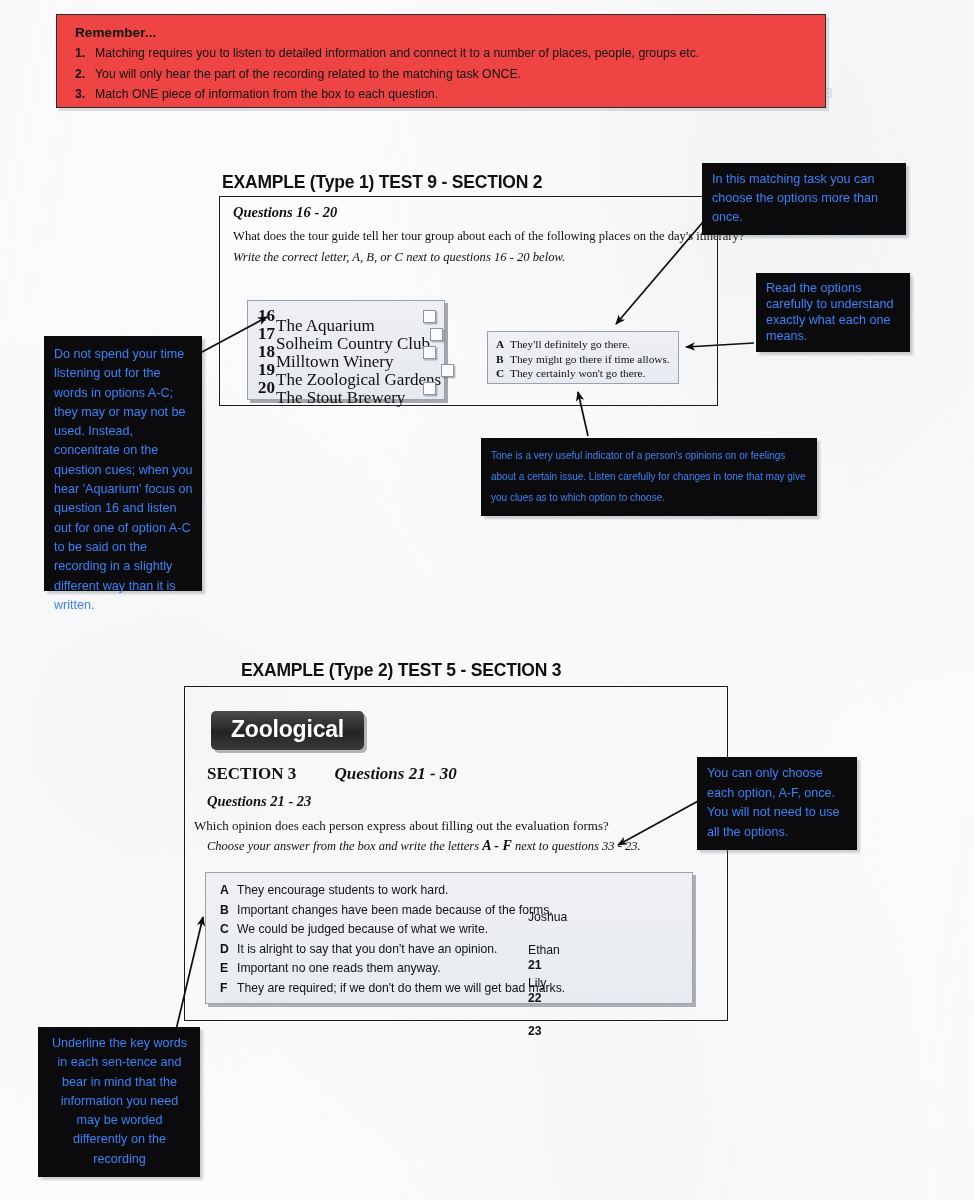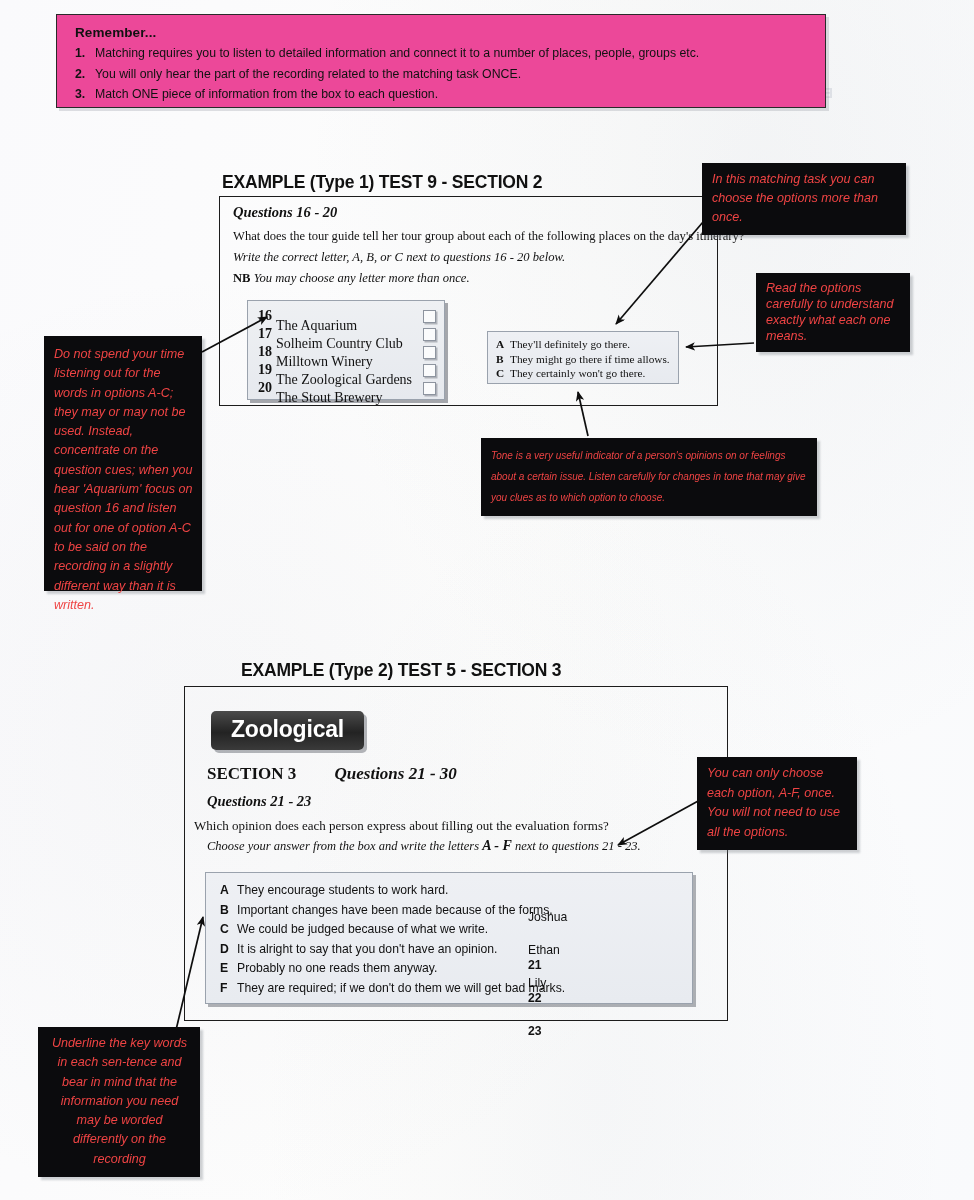--- a/index.html
+++ b/index.html
@@ -20,21 +20,21 @@
   }
   .ghost{
     position:absolute;color:rgba(120,135,155,.18);
     font-weight:bold;letter-spacing:.5px;pointer-events:none;
     user-select:none;
   }
 
   
   .remember-box{
     position:absolute;left:56px;top:14px;width:770px;height:94px;
-    background:#ec4899;border:1.5px solid #2a2a2a;
+    background:#ef4444;border:1.5px solid #2a2a2a;
     box-shadow:3px 3px 0 rgba(140,145,155,.28);
     padding:10px 14px 8px 18px;box-sizing:border-box;
   }
   .remember-title{font-size:13.5px;font-weight:bold;margin:0 0 4px 0;letter-spacing:.1px;}
   .remember-list{list-style:none;margin:0;padding:0;}
   .remember-list li{
     font-size:12.3px;line-height:18.5px;margin-bottom:2px;
     padding-left:20px;position:relative;white-space:nowrap;
   }
   .remember-list li .num{position:absolute;left:0;font-weight:bold;}
@@ -67,21 +67,21 @@
   
   .items-box{
     position:absolute;left:247px;top:300px;width:198px;height:100px;
     background:linear-gradient(180deg,#eef0f3 0%, #e6e9ee 100%);
     border:1px solid #9aa2ad;
     box-shadow:3px 3px 0 rgba(60,65,75,.45);
     box-sizing:border-box;padding:6px 8px 4px 10px;
   }
   .item-row{
     display:flex;align-items:center;font-family:"Liberation Serif", serif;
-    font-size:14px;height:18px;
+    font-size:17px;height:18px;
   }
   .item-row .inum{font-weight:bold;width:18px;flex:0 0 18px;}
   .item-row .itxt{flex:1 1 auto;white-space:nowrap;margin-top:20px;}
   .item-row .cbox{
     width:11px;height:11px;flex:0 0 11px;background:#fafbfc;
     border:1px solid #8d949f;box-shadow:1.5px 1.5px 0 rgba(70,75,85,.35);
   }
 
   
   .opts-box{
@@ -144,26 +144,25 @@
   .name-row .qn{font-weight:bold;width:26px;flex:0 0 26px;}
   .name-row .dots{
     flex:1 1 auto;border-bottom:1.5px dotted #9aa3ae;
     position:relative;top:-2px;height:1px;
   }
 
   
   .callout{
     position:absolute;
     background:#0b0b0d;
-    color:#ef4444;
+    color:#3b82f6;
     font-family:"Liberation Sans", sans-serif;
     box-sizing:border-box;
     box-shadow:3px 3px 2px rgba(120,125,135,.35);
     padding:7px 9px 8px 10px;
-    font-style:italic;
   }
   .callout p{margin:0;}
   .callout.c1{left:702px;top:163px;width:204px;font-size:12.6px;line-height:19px;}
   .callout.c2{left:756px;top:273px;width:154px;font-size:12.6px;line-height:16px;}
   .callout.c3{left:44px;top:336px;width:158px;height:255px;font-size:12.6px;line-height:19.3px;padding-top:9px;}
   .callout.c4{left:481px;top:438px;width:336px;font-size:10px;line-height:21px;}
   .callout.c5{left:697px;top:757px;width:160px;font-size:12.6px;line-height:19.5px;}
   .callout.c6{left:38px;top:1027px;width:162px;font-size:12.6px;line-height:19.3px;text-align:center;}
 
   
@@ -196,24 +195,20 @@
 </div>
 
 <div class="ex-heading" id="ex1-heading">EXAMPLE (Type 1) TEST 9 - SECTION 2</div>
 
 <div class="ex1-frame"></div>
 
 <div class="ex1-inner">
   <div class="q-title">Questions 16 - 20</div>
   <div class="q-line">What does the tour guide tell her tour group about each of the following places on the day's itinerary?</div>
   <div class="q-line it">Write the correct letter, A, B, or C next to questions 16 - 20 below.</div>
-  <div class="q-line it">
-    <span class="nb">NB</span>
-    <span>You may choose any letter more than once.</span>
-  </div>
 </div>
 
 <div class="items-box">
   <div class="item-row">
     <span class="inum">16</span>
     <span class="itxt">The Aquarium</span>
     <span class="cbox"></span>
   </div>
   <div class="item-row">
     <span class="inum">17</span>
@@ -259,21 +254,21 @@
 <div class="listening-tab">Zoological</div>
 
 <div class="sec3-row">
   <span class="sec-lbl">SECTION 3</span>
   <span class="sec-q">Questions 21 - 30</span>
 </div>
 
 <div class="q2-title">Questions 21 - 23</div>
 <div class="q2-l1">Which opinion does each person express about filling out the evaluation forms?</div>
 <div class="q2-l2">
-  <span>Choose your answer from the box and write the letters </span><b>A - F</b><span> next to questions 21 - 23.</span>
+  <span>Choose your answer from the box and write the letters </span><b>A - F</b><span> next to questions 33 - 23.</span>
 </div>
 
 <div class="afbox">
   <div class="af-row">
     <span class="aflet">A</span>
     <span>They encourage students to work hard.</span>
   </div>
   <div class="af-row">
     <span class="aflet">B</span>
     <span>Important changes have been made because of the forms.</span>
@@ -281,21 +276,21 @@
   <div class="af-row">
     <span class="aflet">C</span>
     <span>We could be judged because of what we write.</span>
   </div>
   <div class="af-row">
     <span class="aflet">D</span>
     <span>It is alright to say that you don't have an opinion.</span>
   </div>
   <div class="af-row">
     <span class="aflet">E</span>
-    <span>Probably no one reads them anyway.</span>
+    <span>Important no one reads them anyway.</span>
   </div>
   <div class="af-row">
     <span class="aflet">F</span>
     <span>They are required; if we don't do them we will get bad marks.</span>
   </div>
 
   <div class="names-col">
     <div class="name-row">
       <span class="nm">Joshua</span>
       <span class="qn">21</span>

